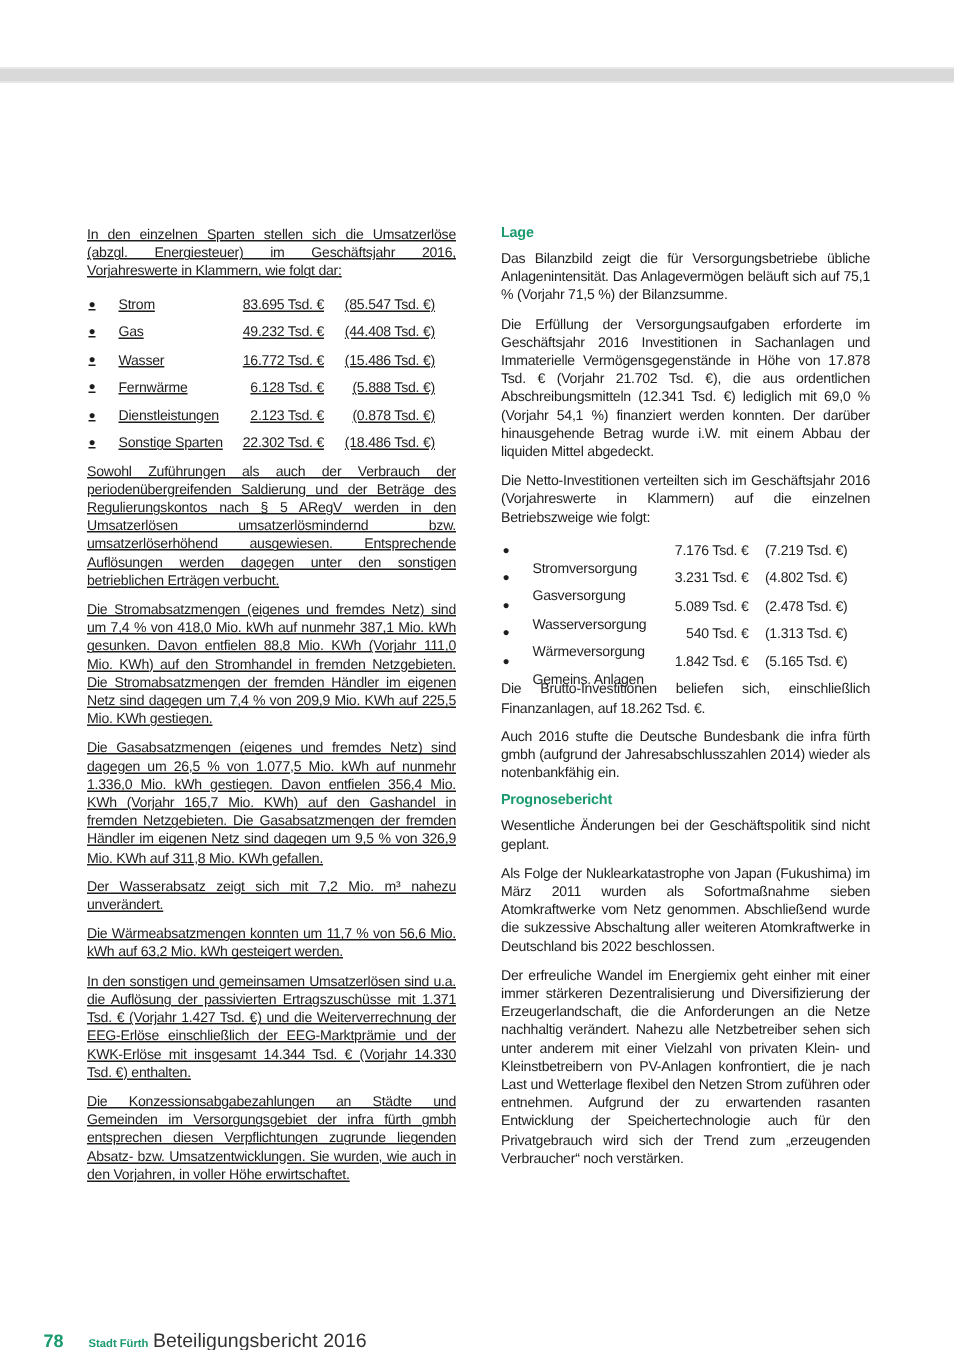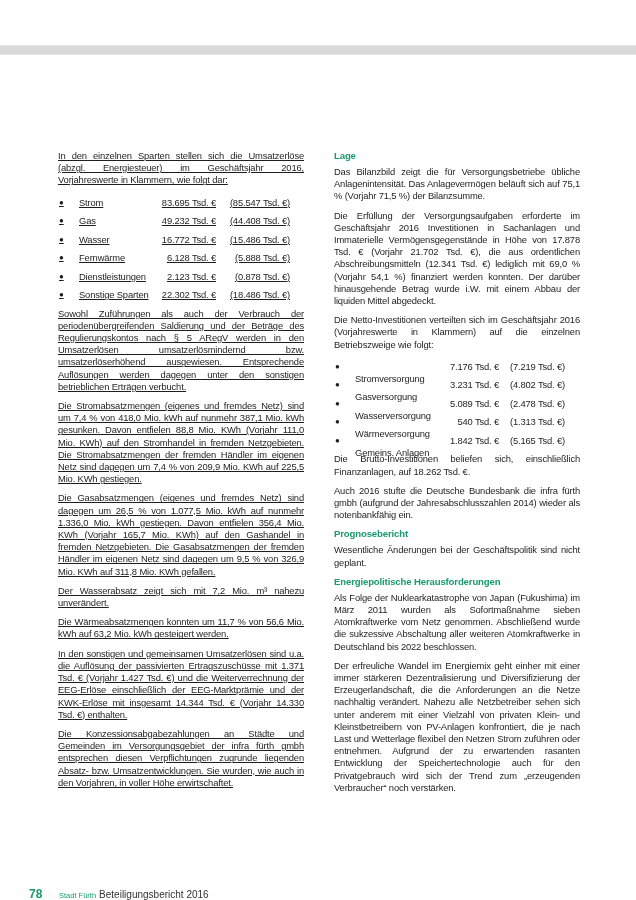--- a/index.html
+++ b/index.html
@@ -19,22 +19,22 @@
     ul.tbl .cur { text-align: right; }
     ul.tbl .prev { text-align: right; }
     .left ul.tbl .name { width: 72px; }
     .left ul.tbl .cur { width: 65px; }
     .left ul.tbl .prev { width: 74px; }
     .right ul.tbl .name { width: 86px; margin-top: 23px; }
     .right ul.tbl .cur { width: 58px; }
     .right ul.tbl .prev { width: 66px; text-align: right; }
     .footer { position: absolute; left: 29px; top: 843px; font-size: 9px; display: flex; align-items: baseline; }
     .pagenum { color: #1a9a6e; font-weight: bold; font-size: 12px; width: 30px; }
-    .footer .brand { color: #1a9a6e; font-weight: normal; font-size: 7.5px; margin-right: 3px; margin-top: 48px; }
-    .footer .doc { color: #333; font-size: 10px; }
+    .footer .brand { color: #1a9a6e; font-weight: bold; font-size: 7.5px; margin-right: 3px; margin-top: 48px; }
+    .footer .doc { color: #333; font-size: 13px; }
   </style>
 </head>
 <body>
 
 <div class="topband"></div>
 
 <div class="col left">
   <p>In den einzelnen Sparten stellen sich die Umsatzerlöse (abzgl. Energiesteuer) im Geschäftsjahr 2016, Vorjahreswerte in Klammern, wie folgt dar:</p>
   <ul class="tbl">
     <li>
@@ -117,21 +117,20 @@
         <span class="bullet">●</span>
         <span class="name">Gemeins. Anlagen</span>
         <span class="cur">1.842 Tsd. €</span>
         <span class="prev">(5.165 Tsd. €)</span>
       </li>
   </ul>
   <p>Die Brutto-Investitionen beliefen sich, einschließlich Finanzanlagen, auf 18.262 Tsd. €.</p>
   <p>Auch 2016 stufte die Deutsche Bundesbank die infra fürth gmbh (aufgrund der Jahresabschlusszahlen 2014) wieder als notenbankfähig ein.</p>
   <h3>Prognosebericht</h3>
   <p>Wesentliche Änderungen bei der Geschäftspolitik sind nicht geplant.</p>
-  <h3>Energiepolitische Herausforderungen</h3>
   <p>Als Folge der Nuklearkatastrophe von Japan (Fukushima) im März 2011 wurden als Sofortmaßnahme sieben Atomkraftwerke vom Netz genommen. Abschließend wurde die sukzessive Abschaltung aller weiteren Atomkraftwerke in Deutschland bis 2022 beschlossen.</p>
   <p>Der erfreuliche Wandel im Energiemix geht einher mit einer immer stärkeren Dezentralisierung und Diversifizierung der Erzeugerlandschaft, die die Anforderungen an die Netze nachhaltig verändert. Nahezu alle Netzbetreiber sehen sich unter anderem mit einer Vielzahl von privaten Klein- und Kleinstbetreibern von PV-Anlagen konfrontiert, die je nach Last und Wetterlage flexibel den Netzen Strom zuführen oder entnehmen. Aufgrund der zu erwartenden rasanten Entwicklung der Speichertechnologie auch für den Privatgebrauch wird sich der Trend zum „erzeugenden Verbraucher“ noch verstärken.</p>
 </div>
 
 <div class="footer">
   <span class="pagenum">78</span>
   <span class="brand">Stadt Fürth</span>
   <span class="doc">Beteiligungsbericht 2016</span>
 </div>
 

